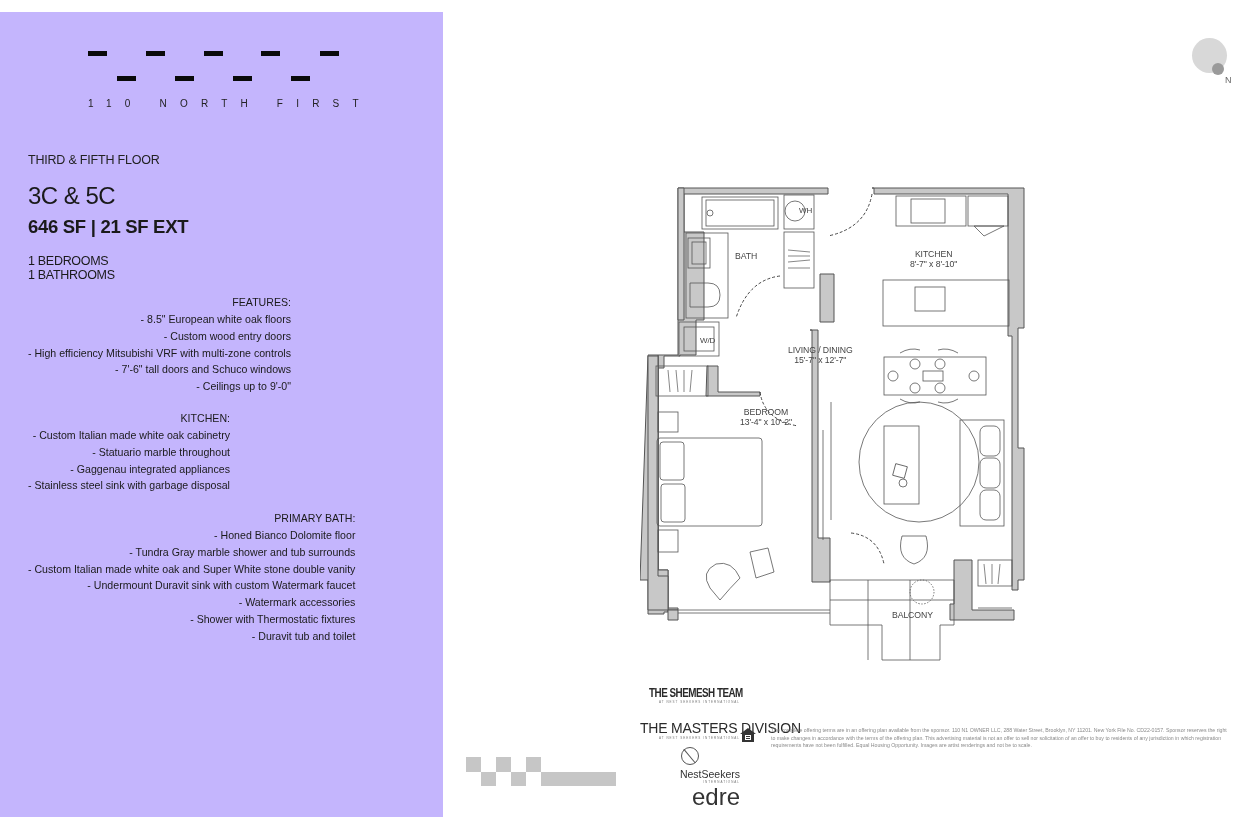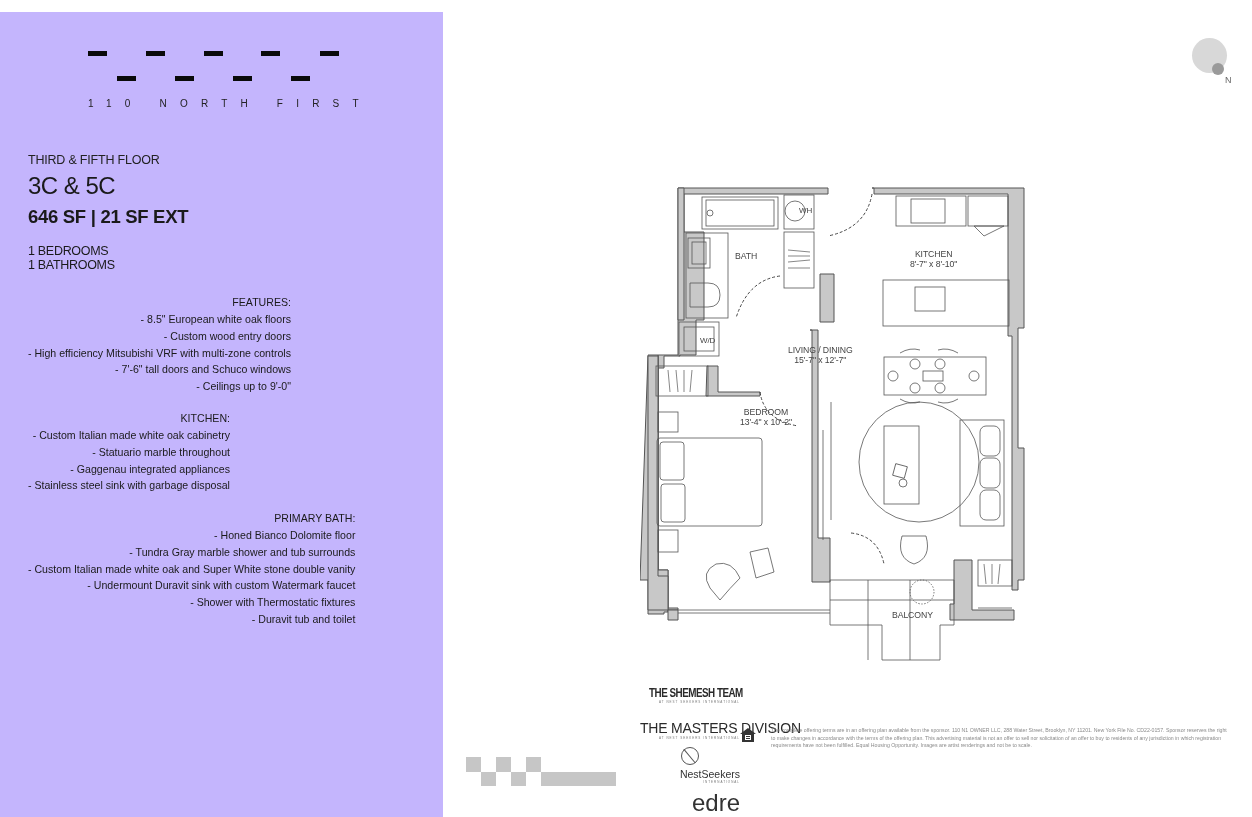--- a/index.html
+++ b/index.html
@@ -14,21 +14,21 @@
     background: #c4b5fd;
   }
   .logo-mark { position: absolute; left: 0; top: 0; width: 443px; height: 110px; }
   .logo-mark .dash { position: absolute; width: 19px; height: 5px; background: #0a0a0a; }
   .logo-text {
     position: absolute; left: 88px; top: 86px;
     font-size: 10px; letter-spacing: 13.2px; color: #222; white-space: nowrap;
   }
   .unit-block { position: absolute; left: 28px; top: 141px; }
   .floor-label { font-size: 12.5px; color: #222; line-height: 15px; letter-spacing: -0.2px; }
-  .unit-name { font-size: 24px; line-height: 26px; color: #1a1a1a; letter-spacing: -0.5px; margin-top: 5px; }
+  .unit-name { font-size: 24px; line-height: 26px; color: #1a1a1a; letter-spacing: -0.5px; margin-top: 15px; }
   .unit-area { font-size: 18.5px; line-height: 22px; color: #1a1a1a; margin-top: 7px; letter-spacing: -0.3px; font-weight: bold; }
   .counts { margin-top: 16px; font-size: 12.5px; line-height: 14px; letter-spacing: -0.3px; }
   .feature-section { position: absolute; left: 28px; font-size: 10.6px; color: #1a1a1a; text-align: right; }
   .feature-section .heading { line-height: 16px; margin-bottom: 1px; }
   .feature-section .item { line-height: 16.8px; white-space: nowrap; }
 
   .compass { position: absolute; left: 1191px; top: 37px; width: 40px; height: 50px; }
   .compass .big { position: absolute; left: 1px; top: 1px; width: 35px; height: 35px; border-radius: 50%; background: #d8d8d8; }
   .compass .small { position: absolute; left: 21px; top: 26px; width: 12px; height: 12px; border-radius: 50%; background: #9a9a9a; }
   .compass .n { position: absolute; left: 34px; top: 38px; font-size: 9px; color: #666; }
@@ -36,21 +36,21 @@
   .floorplan { position: absolute; left: 640px; top: 180px; width: 400px; height: 490px; }
   .room-label { position: absolute; font-size: 8.7px; color: #444; text-align: center; line-height: 10px; white-space: nowrap; letter-spacing: -0.1px; }
 
   .footer-logos { position: absolute; left: 640px; top: 686px; width: 100px; text-align: right; }
   .shemesh { font-family: "Liberation Sans Narrow", "Liberation Sans", sans-serif; font-weight: bold; font-size: 12px; color: #2a2a2a; letter-spacing: -0.6px; transform: scaleX(0.82); transform-origin: center; white-space: nowrap; }
   .tiny-sub { font-size: 3px; color: #777; letter-spacing: 1px; line-height: 4px; }
   .masters { font-family: Liberation Sans, sans-serif; font-size: 14px; color: #2a2a2a; margin-top: 16px; white-space: nowrap; letter-spacing: -0.2px; }
   .nest-icon { margin: 7px auto 0; width: 16px; height: 16px; border: 1.2px solid #555; border-radius: 50%; position: relative; }
   .nest-icon::after { content: ""; position: absolute; left: 7px; top: -1px; width: 1.2px; height: 18px; background: #555; transform: rotate(-40deg); }
   .nestseekers { font-size: 10.5px; color: #333; margin-top: 3px; letter-spacing: 0px; }
-  .edre { font-size: 24px; color: #333; line-height: 24px; margin-top: 7px; letter-spacing: 0px; }
+  .edre { font-size: 24px; color: #333; line-height: 24px; margin-top: 1px; letter-spacing: 0px; }
 
   .eho-icon { position: absolute; left: 739px; top: 727px; width: 18px; height: 16px; }
   .disclaimer {
     position: absolute; left: 771px; top: 727px; width: 460px;
     font-size: 5.2px; line-height: 7.5px; color: #8a8a8a;
   }
   .scale-bar { position: absolute; left: 463px; top: 752px; width: 160px; height: 46px; }
 </style>
 </head>
 <body>
@@ -96,20 +96,21 @@
     <div class="item">- Gaggenau integrated appliances</div>
     <div class="item">- Stainless steel sink with garbage disposal</div>
   </div>
 
   <div class="feature-section" style="top:498px">
     <div class="heading">PRIMARY BATH:</div>
     <div class="item">- Honed Bianco Dolomite floor</div>
     <div class="item">- Tundra Gray marble shower and tub surrounds</div>
     <div class="item">- Custom Italian made white oak and Super White stone double vanity</div>
     <div class="item">- Undermount Duravit sink with custom Watermark faucet</div>
+    <div class="item">- Watermark accessories</div>
     <div class="item">- Shower with Thermostatic fixtures</div>
     <div class="item">- Duravit tub and toilet</div>
   </div>
 </div>
 
 <div class="compass">
   <div class="big"></div>
   <div class="small"></div>
   <div class="n">N</div>
 </div>

